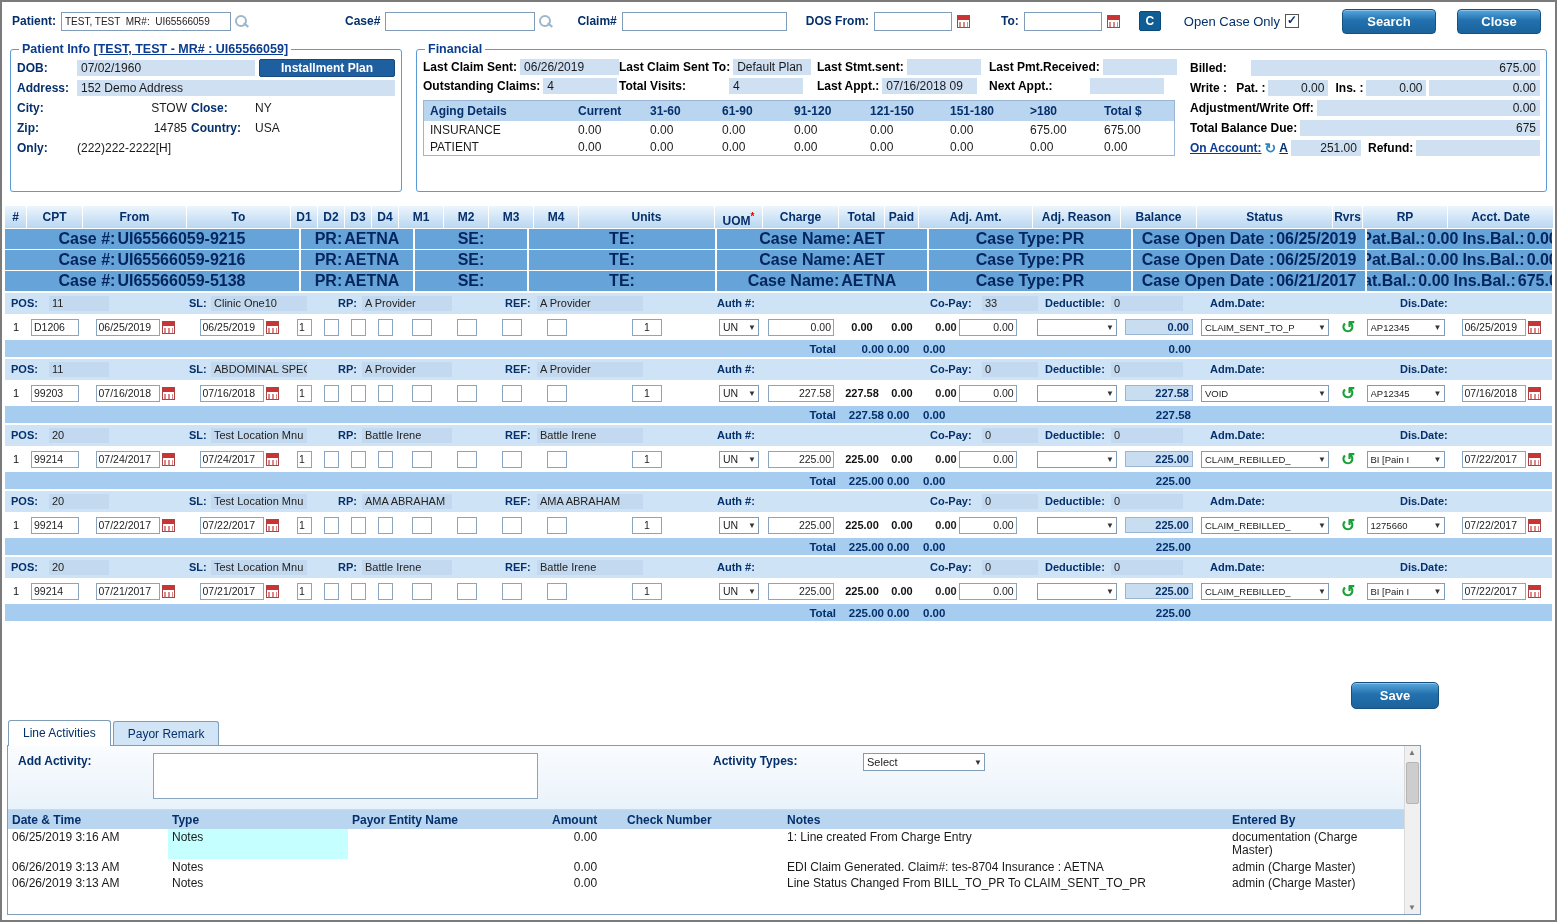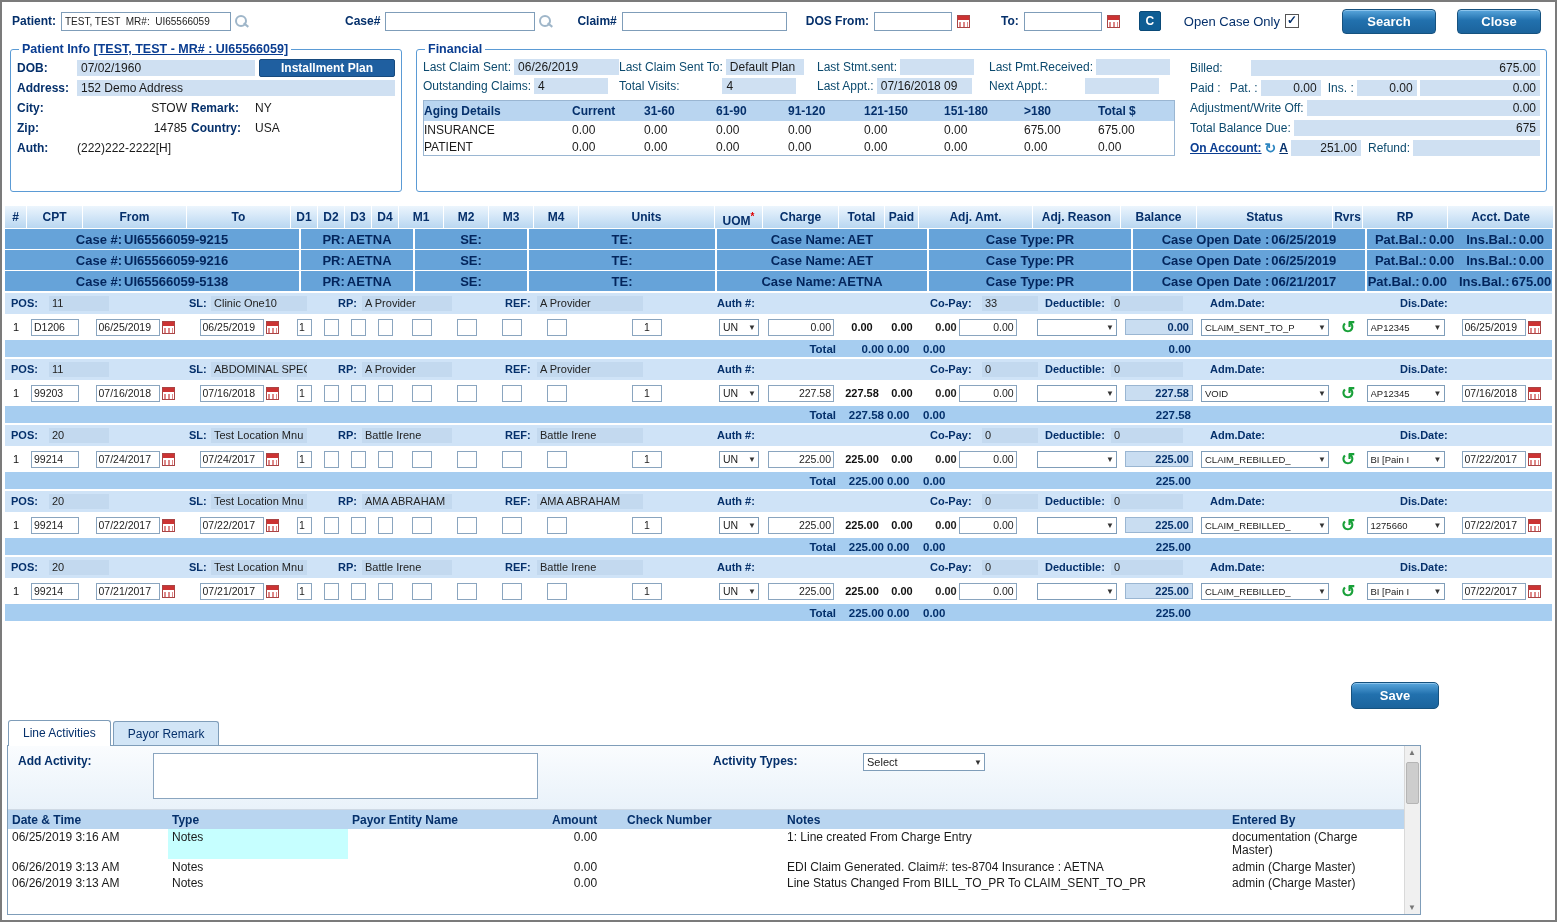--- a/index.html
+++ b/index.html
@@ -38,40 +38,40 @@
 .bandr{background:#cfe0f2;height:16px;line-height:16px;padding:0 4px;text-align:right;color:#1a1a1a;}
 .flex1{flex:1;}
 .w110{width:110px;flex:none;text-align:right;}
 .iplan{width:136px;height:18px;background:#1f5fa0;border:1px solid #174a7e;color:#fff;font-weight:bold;font-size:12px;border-radius:2px;cursor:pointer;font-family:inherit;flex:none;}
 .emailbox{width:95px;height:15px;background:#cfe0f2;border:1px solid #bad0e6;flex:none;}
 
 .fin-body{display:flex;gap:12px;}
 .fin-left{width:755px;flex:none;}
 .finrow{display:flex;align-items:center;height:19px;font-size:12px;}
 .fpair{display:flex;align-items:center;gap:3px;flex:none;}
-.flb{font-weight:normal;color:#0c4a6e;white-space:nowrap;font-size:12px;}
+.flb{font-weight:bold;color:#000000;white-space:nowrap;font-size:12px;}
 .aging{border:1px solid #9ab6d2;margin-top:5px;width:752px;}
 .agrow{display:grid;grid-template-columns:148px 72px 72px 72px 76px 80px 80px 74px 76px;font-size:12px;height:17px;align-items:center;}
-.agrow>div{white-space:nowrap;}
+.agrow>div{padding-left:6px;white-space:nowrap;}
 .aghead{background:#b9d5f0;height:20px;}
 .aghead>div{font-weight:bold;color:#05306b;}
 .agdata{background:#fff;color:#1a1a1a;}
 .fin-right{flex:1;display:flex;flex-direction:column;gap:3px;padding-top:2px;font-size:12px;}
 .frrow{display:flex;align-items:center;gap:3px;height:17px;}
 .linktext{color:#0a3d91;font-weight:bold;text-decoration:underline;cursor:pointer;white-space:nowrap;}
 .refresh{color:#2e86c1;font-weight:bold;font-size:14px;cursor:pointer;line-height:1;}
 .ulink{text-decoration:underline;color:#05306b;font-weight:bold;cursor:pointer;}
 
 
 .grid{margin:8px 3px 0;}
 .gridcols{display:grid;grid-template-columns:22px 56px 104px 104px 27px 27px 27px 27px 45px 45px 45px 45px 136px 48px 76px 46px 34px 114px 88px 76px 136px 30px 85px 106px;}
 .ghdr{height:22px;}
 .ghdr .hc{background:linear-gradient(#ecf5fd,#b9d7f1);border-right:1px solid #fff;font-size:12px;font-weight:bold;color:#06306b;text-align:center;line-height:22px;overflow:hidden;white-space:nowrap;}
 .req{color:#d00;font-size:10px;vertical-align:super;}
-.caserow{display:flex;gap:2px;height:20px;margin-top:1px;font-size:13px;cursor:pointer;}
+.caserow{display:flex;gap:2px;height:20px;margin-top:1px;font-size:16px;cursor:pointer;}
 .cseg{background:#66a3d9;color:#03255c;font-weight:bold;display:flex;align-items:center;justify-content:center;gap:2px;white-space:nowrap;overflow:hidden;height:100%;}
 .ghead{position:relative;height:21px;background:#cfe3f7;margin-top:2px;}
 .gl{position:absolute;top:4px;font-size:11px;font-weight:bold;color:#05306b;white-space:nowrap;}
 .gf{position:absolute;top:3px;height:15px;background:#c3d9ef;font-size:11px;color:#222;padding:0 3px;line-height:15px;white-space:nowrap;overflow:hidden;}
 .lrow{height:26px;background:#fff;align-items:center;}
 .lrow .c{display:flex;align-items:center;justify-content:center;height:100%;gap:2px;font-size:11px;color:#111;}
 .bi{border:1px solid #8aa5bf;height:17px;font-size:10.5px;padding:0 2px;font-family:inherit;color:#222;background:#fff;}
 .bi.cpt{width:48px;}
 .bi.dt{width:64px;}
 .bi.tiny{width:15px;padding:0 1px;}
@@ -162,31 +162,31 @@
         <span class="band flex1">07/02/1960</span>
         <button class="iplan">Installment Plan</button>
       </div>
       <div class="prow">
         <span class="plbl">Address:</span>
         <span class="band flex1">152 Demo Address</span>
       </div>
       <div class="prow">
         <span class="plbl">City:</span>
         <span class="pval w110">STOW</span>
-        <span class="plbl2">Remark:</span>
+        <span class="plbl2">Close:</span>
         <span class="pval flex1">NY</span>
       </div>
       <div class="prow">
         <span class="plbl">Zip:</span>
         <span class="pval w110">14785</span>
         <span class="plbl2">Country:</span>
         <span class="pval flex1">USA</span>
       </div>
       <div class="prow">
-        <span class="plbl">Auth:</span>
+        <span class="plbl">Only:</span>
         <span class="pval flex1">(222)222-2222[H]</span>
       </div>
     </fieldset>
 
     <fieldset class="panel fin">
       <legend>Financial</legend>
       <div class="fin-body">
         <div class="fin-left">
           <div class="finrow">
             <div class="fpair" style="width:196px;">
@@ -262,21 +262,21 @@
               </div>
 
           </div>
         </div>
         <div class="fin-right">
           <div class="frrow">
             <span class="flb" style="width:58px;">Billed:</span>
             <span class="bandr flex1">675.00</span>
           </div>
           <div class="frrow">
-            <span class="flb">Paid :</span>
+            <span class="flb">Write :</span>
             <span class="flb" style="margin-left:6px;">Pat. :</span>
             <span class="bandr" style="width:60px;">0.00</span>
             <span class="flb" style="margin-left:4px;">Ins. :</span>
             <span class="bandr" style="width:60px;">0.00</span>
             <span class="bandr flex1">0.00</span>
           </div>
           <div class="frrow">
             <span class="flb">Adjustment/Write Off:</span>
             <span class="bandr flex1">0.00</span>
           </div>

